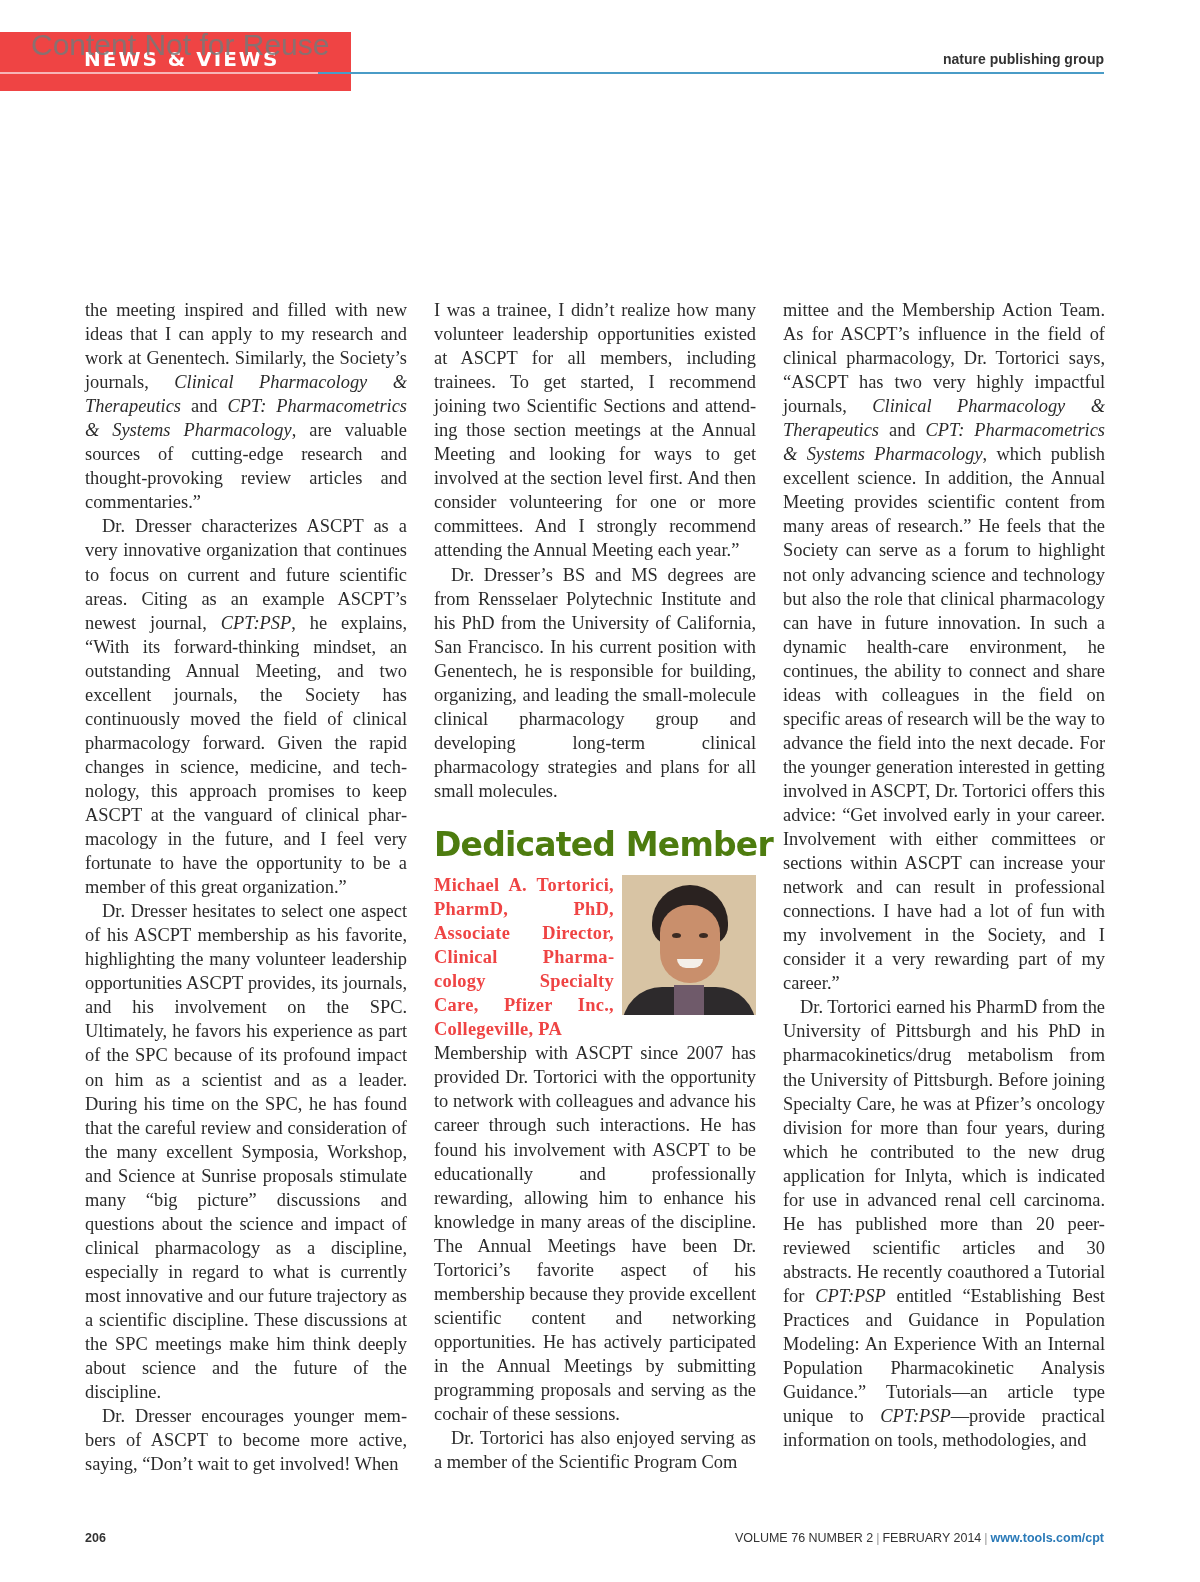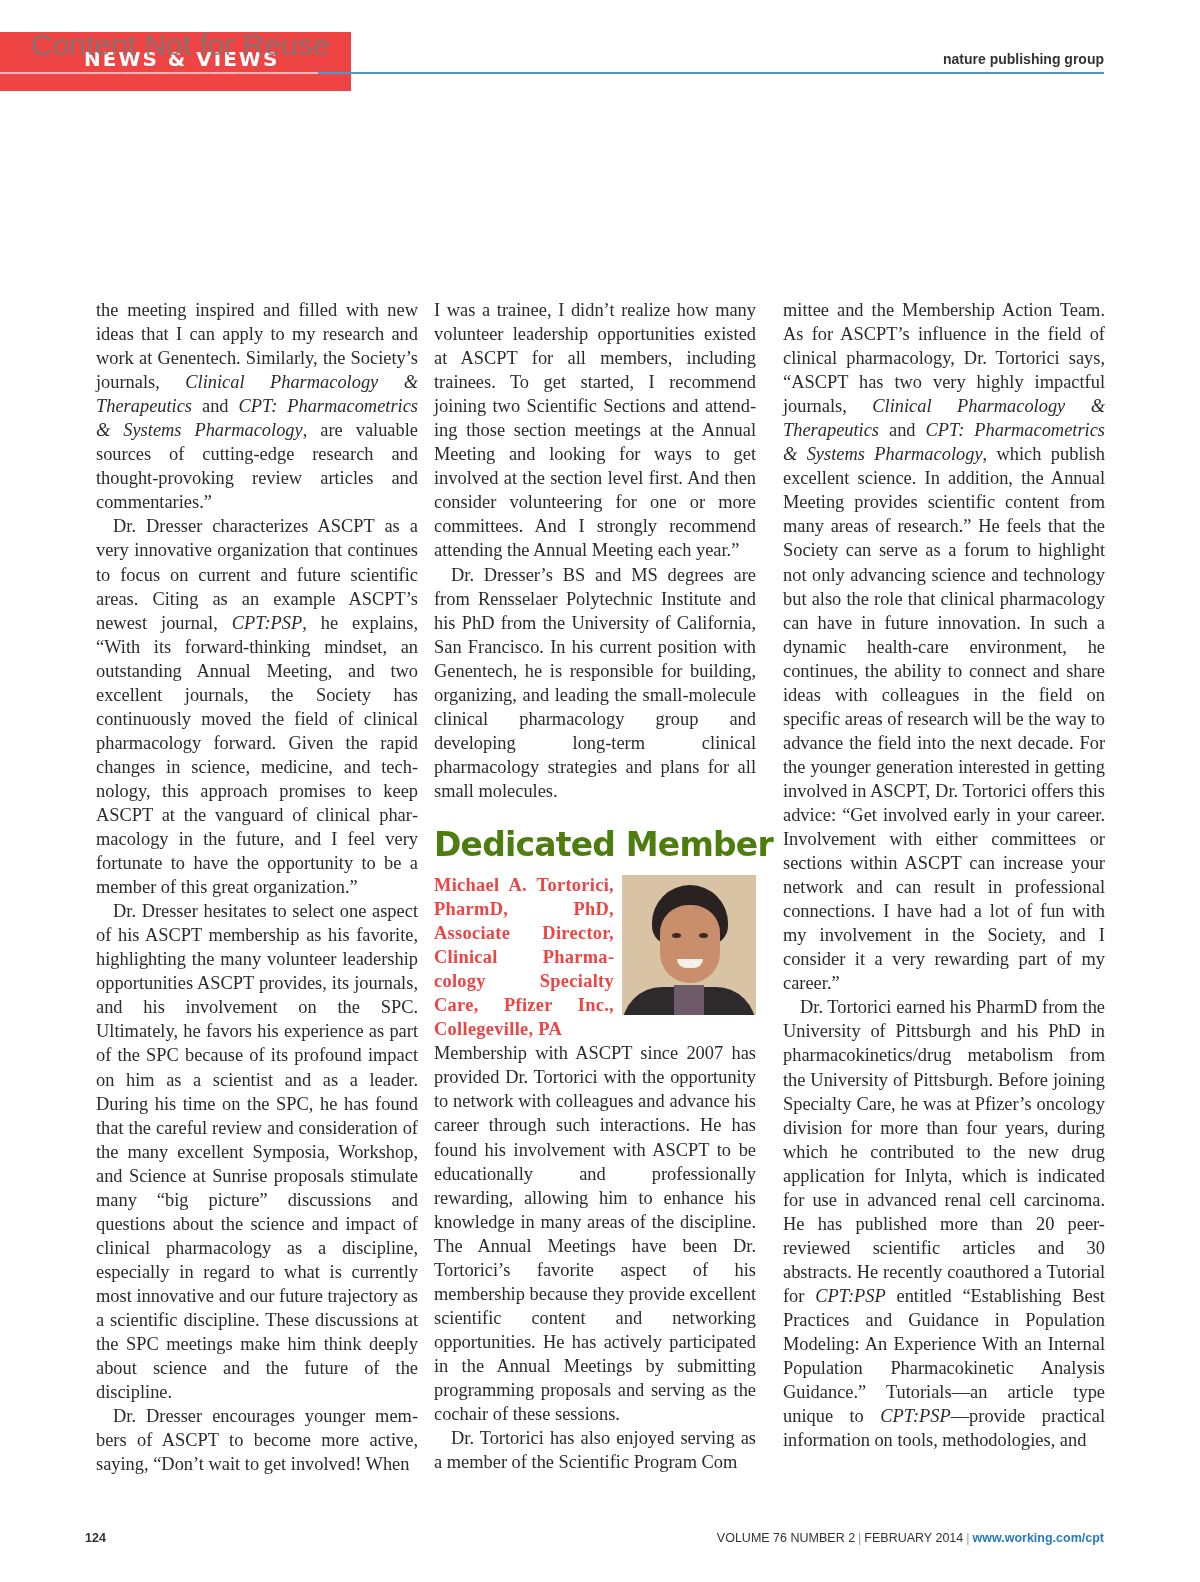--- a/index.html
+++ b/index.html
@@ -32,21 +32,21 @@
   .publisher {
     position: absolute; right: 96px; top: 51px;
     font-family: "Liberation Sans", "DejaVu Sans", sans-serif; font-weight: bold;
     font-size: 14px; color: #333;
   }
   .column {
     position: absolute; top: 298px; width: 322px;
     font-size: 18.4px; line-height: 24.05px; text-align: justify;
     hyphens: manual;
   }
-  .col1 { left: 96px; }
+  .col1 { left: 85px; }
   .col2 { left: 434px; }
   .col3 { left: 783px; }
   .column p { margin: 0; text-indent: 17px; }
   .column p.noindent { text-indent: 0; }
   .column i { font-style: italic; }
   .section-heading {
     margin: 22px 0 8px 0;
     font-family: "DejaVu Sans", "Liberation Sans", sans-serif; font-weight: bold;
     font-size: 33px; line-height: 40px; letter-spacing: -0.8px; color: #4d7c0f;
     white-space: nowrap;
@@ -118,16 +118,16 @@
   </div>
   <p class="noindent">Membership with ASCPT since 2007 has provided Dr. Tortorici with the oppor­tunity to network with colleagues and advance his career through such inter­actions. He has found his involvement with ASCPT to be educationally and professionally rewarding, allowing him to enhance his knowledge in many areas of the discipline. The Annual Meetings have been Dr. Tortorici’s favorite aspect of his membership because they pro­vide excellent scientific content and net­working opportunities. He has actively participated in the Annual Meetings by submitting programming proposals and serving as the cochair of these sessions.</p>
   <p>Dr. Tortorici has also enjoyed serving as a member of the Scientific Program Com­</p>
 </div>
 
 <div class="column col3">
   <p class="noindent"><span>mittee and the Membership Action Team. As for ASCPT’s influence in the field of clinical pharmacology, Dr. Tortorici says, “ASCPT has two very highly impact­ful journals, </span><i>Clinical Pharmacology &amp; Therapeutics</i><span> and </span><i>CPT: Pharmacometrics &amp; Systems Pharmacology</i><span>, which publish excellent science. In addition, the Annual Meeting provides scientific content from many areas of research.” He feels that the Society can serve as a forum to highlight not only advancing science and technol­ogy but also the role that clinical pharma­cology can have in future innovation. In such a dynamic health-care environment, he continues, the ability to connect and share ideas with colleagues in the field on specific areas of research will be the way to advance the field into the next decade. For the younger generation interested in getting involved in ASCPT, Dr. Tortorici offers this advice: “Get involved early in your career. Involvement with either committees or sections within ASCPT can increase your network and can result in professional connections. I have had a lot of fun with my involvement in the Society, and I consider it a very rewarding part of my career.”</span></p>
   <p><span>Dr. Tortorici earned his PharmD from the University of Pittsburgh and his PhD in pharmacokinetics/drug metabolism from the University of Pittsburgh. Before joining Specialty Care, he was at Pfizer’s oncology division for more than four years, during which he contributed to the new drug application for Inlyta, which is indicated for use in advanced renal cell carcinoma. He has published more than 20 peer-reviewed scientific articles and 30 abstracts. He recently coauthored a Tutorial for </span><i>CPT:PSP</i><span> enti­tled “Establishing Best Practices and Guidance in Population Modeling: An Experience With an Internal Popula­tion Pharmacokinetic Analysis Guid­ance.” Tutorials—an article type unique to </span><i>CPT:PSP</i><span>—provide practical infor­mation on tools, methodologies, and</span></p>
 </div>
 
-<div class="footer-page">124</div>
+<div class="footer-page">206</div>
 <div class="footer-right">
-  <span>VOLUME 76 NUMBER 2</span><span class="sep">|</span><span>FEBRUARY 2014</span><span class="sep">|</span><span class="link">www.working.com/cpt</span>
+  <span>VOLUME 76 NUMBER 2</span><span class="sep">|</span><span>FEBRUARY 2014</span><span class="sep">|</span><span class="link">www.tools.com/cpt</span>
 </div>
 
 </body></html>

